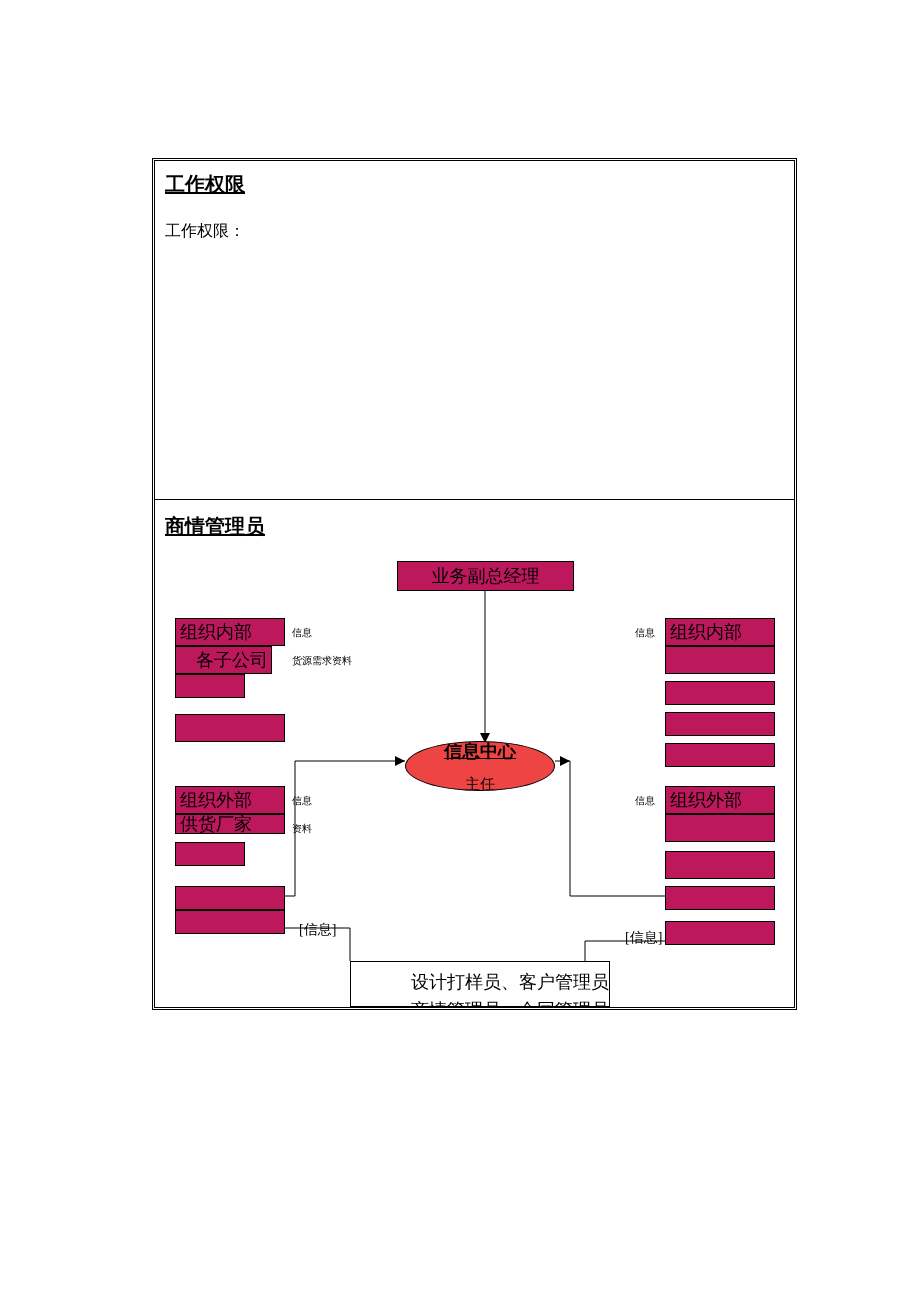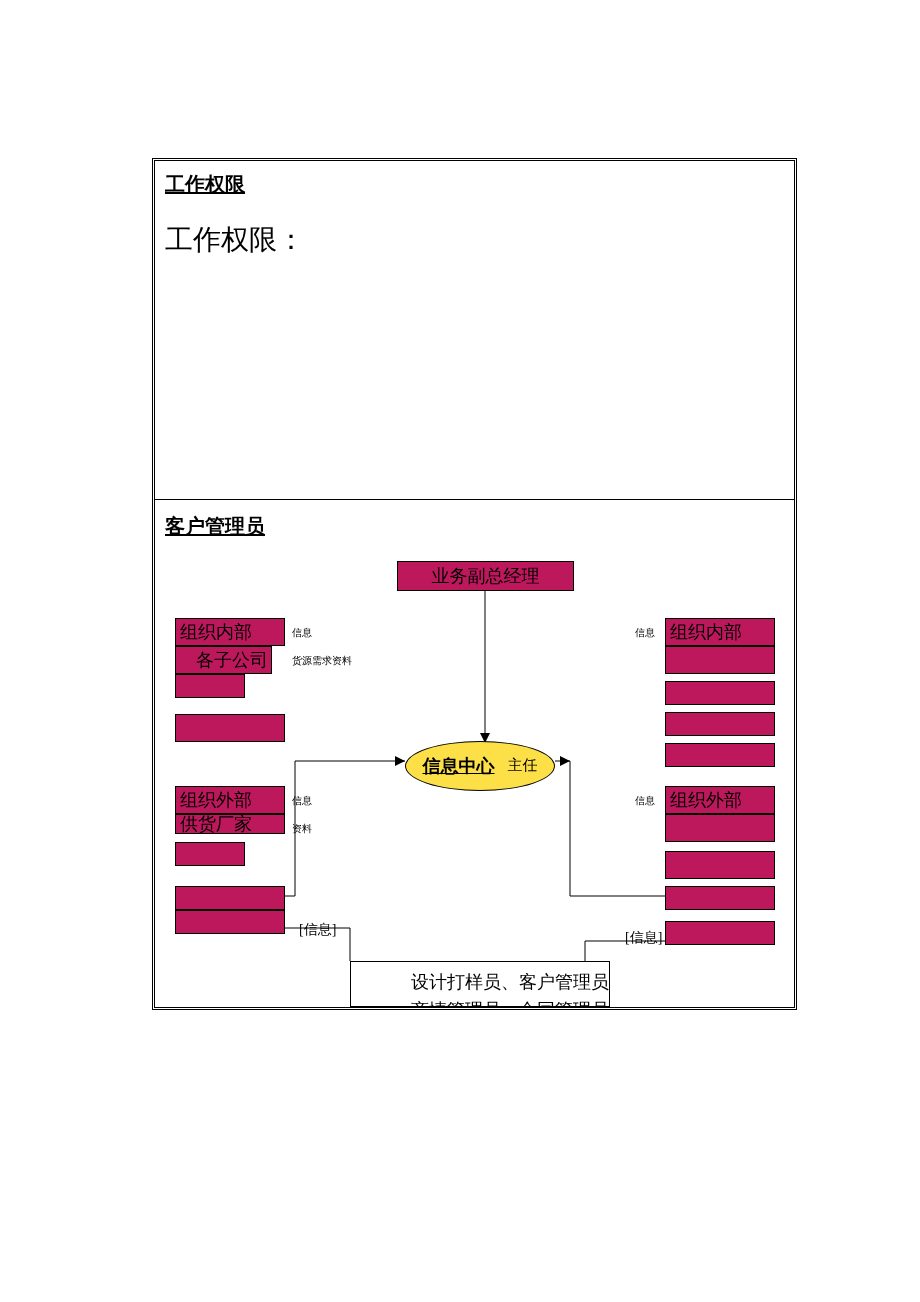--- a/index.html
+++ b/index.html
@@ -19,21 +19,21 @@
     border: 3px double #000;
     box-sizing: border-box;
   }
   .section-title {
     font-size: 20px;
     font-weight: bold;
     text-decoration: underline;
     position: absolute;
   }
   .section-text {
-    font-size: 28px;
+    font-size: 16px;
     position: absolute;
   }
   .divider {
     position: absolute;
     left: 0;
     width: 100%;
     border-top: 1px solid #000;
   }
   .box {
     position: absolute;
@@ -45,24 +45,25 @@
     justify-content: center;
     font-size: 18px;
   }
   .small-label {
     position: absolute;
     font-size: 10px;
   }
   .ellipse {
     position: absolute;
     border: 1px solid #000;
-    background: #fde047;
+    background: #ef4444;
     border-radius: 50%;
     box-sizing: border-box;
     display: flex;
+    flex-direction: column;
     align-items: center;
     justify-content: center;
     font-size: 18px;
     overflow: hidden;
     text-align: center;
     gap: 13px;
   }
   .ellipse .u { text-decoration: underline; font-weight: bold; }
   .bottom-box {
     position: absolute;
@@ -80,21 +81,21 @@
 </head>
 <body>
 
 <div class="frame">
 
   <div class="section-title" style="left:10px; top:10px;">工作权限</div>
   <div class="section-text" style="left:10px; top:60px;">工作权限：</div>
 
   <div class="divider" style="top:338px;"></div>
 
-  <div class="section-title" style="left:10px; top:352px;">客户管理员</div>
+  <div class="section-title" style="left:10px; top:352px;">商情管理员</div>
 
   <svg width="645" height="852">
 
     <line x1="330" y1="430" x2="330" y2="582" stroke="#000" stroke-width="1"></line>
     <polygon points="330,582 325,572 335,572" fill="#000"></polygon>
 
     <line x1="130" y1="735" x2="140" y2="735" stroke="#000" stroke-width="1"></line>
     <line x1="140" y1="735" x2="140" y2="600" stroke="#000" stroke-width="1"></line>
     <line x1="140" y1="600" x2="250" y2="600" stroke="#000" stroke-width="1"></line>
     <polygon points="250,600 240,595 240,605" fill="#000"></polygon>

